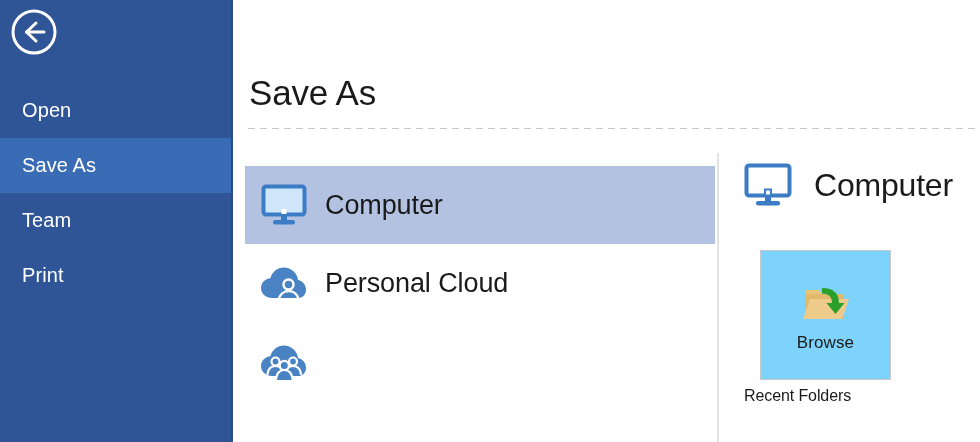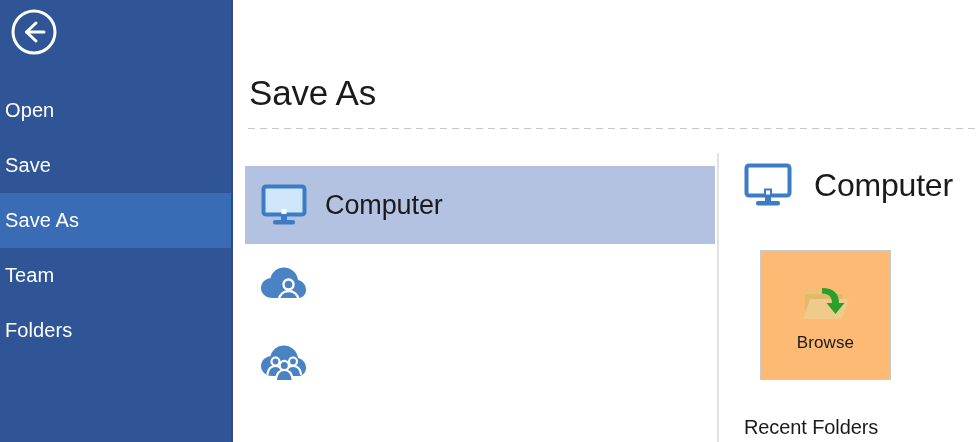--- a/index.html
+++ b/index.html
@@ -54,21 +54,21 @@
   .nav-list {
     position: absolute;
     left: 0;
     top: 83px;
     width: 231px;
   }
   .nav-item {
     position: relative;
     height: 55px;
     line-height: 55px;
-    padding-left: 5px;
+    padding-left: 22px;
     color: #ffffff;
     font-size: 20px;
     font-weight: 400;
     letter-spacing: 0.1px;
     cursor: pointer;
     white-space: nowrap;
     box-sizing: border-box;
   }
   .nav-item.selected {
     background: #3a6bb5;
@@ -185,21 +185,21 @@
     white-space: nowrap;
   }
 
   .browse-tile {
     position: absolute;
     left: 29px;
     top: 250px;
     width: 131px;
     height: 130px;
     border: 1px solid #c9c9c9;
-    background: #fdba74;
+    background: #7dd3fc;
     box-sizing: border-box;
     cursor: pointer;
     display: flex;
     flex-direction: column;
     align-items: center;
     justify-content: center;
   }
   .browse-icon {
     height: 52px;
     display: flex;
@@ -209,22 +209,22 @@
   }
   .browse-label {
     font-size: 17px;
     color: #1a1a1a;
     letter-spacing: 0.1px;
   }
 
   .recent-folders-label {
     position: absolute;
     left: 13px;
-    top: 416px;
-    font-size: 20px;
+    top: 387px;
+    font-size: 16px;
     color: #1a1a1a;
     font-weight: 400;
     letter-spacing: -0.1px;
     white-space: nowrap;
   }
 </style>
 </head>
 <body>
 
 <div id="app">
@@ -236,31 +236,28 @@
         <circle cx="24" cy="24" r="21" fill="none" stroke="#ffffff" stroke-width="3"></circle>
         <path d="M26 15 L16.5 24 L26 33" fill="none" stroke="#ffffff" stroke-width="3" stroke-linecap="round" stroke-linejoin="round"></path>
         <line x1="16.5" y1="24" x2="34" y2="24" stroke="#ffffff" stroke-width="3" stroke-linecap="round"></line>
       </svg>
     </div>
 
     <div class="nav-list">
       <div class="nav-item">
         <span>Open</span>
       </div>
-      <div class="nav-item">
-        <span>Save</span>
-      </div>
       <div class="nav-item selected">
         <span>Save As</span>
       </div>
       <div class="nav-item">
         <span>Team</span>
       </div>
       <div class="nav-item">
-        <span>Folders</span>
+        <span>Print</span>
       </div>
     </div>
   </div>
   <div class="sidebar-edge"></div>
 
   <div class="content">
 
     <div class="page-title">Save As</div>
 
     <div class="divider-dashed"></div>
@@ -282,20 +279,21 @@
       <div class="dest-item">
         <span class="dest-icon">
           <svg width="48" height="38" viewBox="0 0 48 38">
             <path d="M12.5 34 C5.6 34 1 29.6 1 24 C1 18.8 5.2 14.6 10.4 14.2
                      C11.8 8 17.4 3.4 24 3.4 C31.3 3.4 37.3 9 38.1 16.1
                      C42.6 17.1 46 21.1 46 25.9 C46 30.4 42.6 34 37.7 34 Z" fill="#4a83c4"></path>
             <circle cx="28.5" cy="20.5" r="5" fill="none" stroke="#ffffff" stroke-width="2.4"></circle>
             <path d="M18.5 37 C19.4 29.8 24.3 27 28.7 27 C33.1 27 38 29.8 38.9 37" fill="none" stroke="#ffffff" stroke-width="2.4" stroke-linecap="round"></path>
           </svg>
         </span>
+        <span class="dest-label">Personal Cloud</span>
       </div>
 
       <div class="dest-item">
         <span class="dest-icon">
           <svg width="48" height="38" viewBox="0 0 48 38">
             <path d="M12.5 34 C5.6 34 1 29.6 1 24 C1 18.8 5.2 14.6 10.4 14.2
                      C11.8 8 17.4 3.4 24 3.4 C31.3 3.4 37.3 9 38.1 16.1
                      C42.6 17.1 46 21.1 46 25.9 C46 30.4 42.6 34 37.7 34 Z" fill="#4a83c4"></path>
             <circle cx="15.5" cy="19.5" r="4" fill="none" stroke="#ffffff" stroke-width="2.2"></circle>
             <path d="M7.5 32 C8.3 26.2 12 24 15.5 24 C19 24 22.7 26.2 23.5 32" fill="none" stroke="#ffffff" stroke-width="2.2" stroke-linecap="round"></path>

